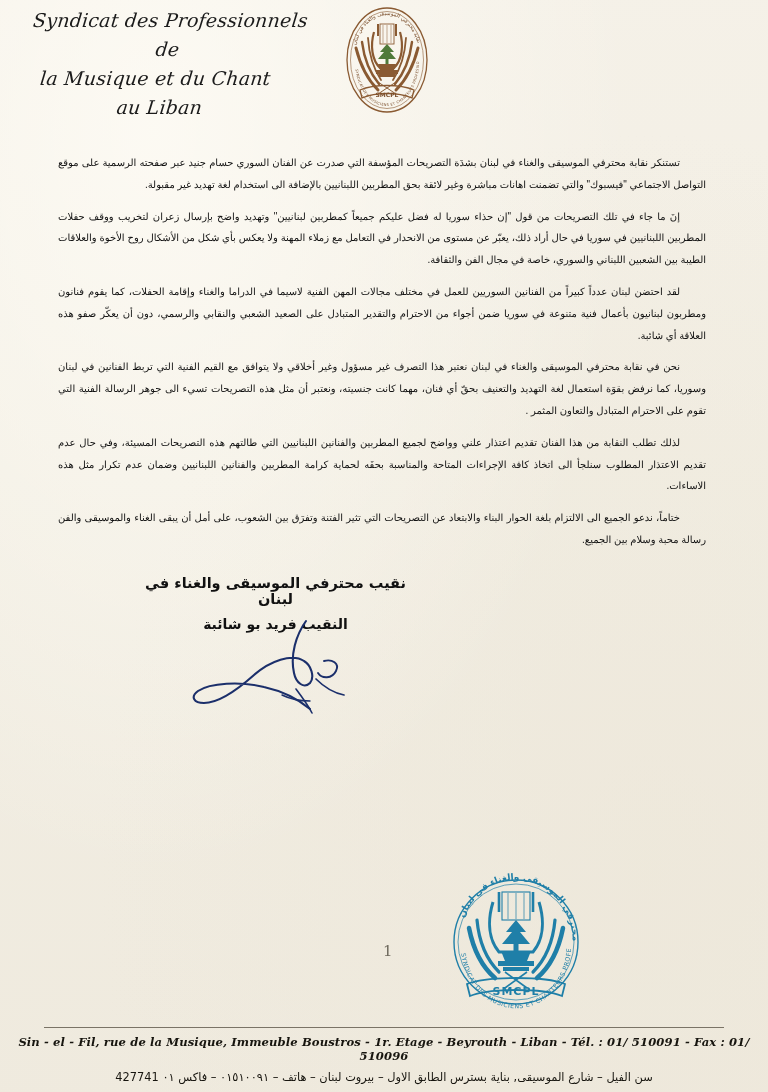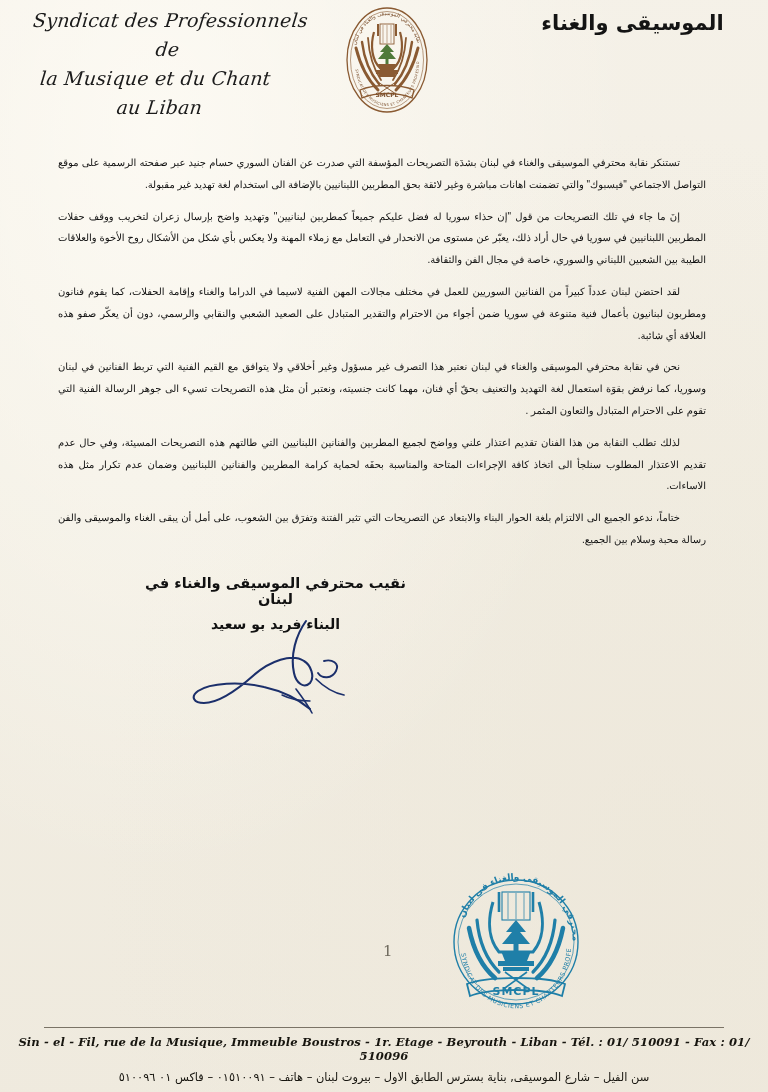--- a/index.html
+++ b/index.html
@@ -221,38 +221,37 @@
         <rect x="38" y="68" width="22" height="4" fill="#8a5a32"></rect>
         <rect x="41" y="72" width="16" height="3" fill="#8a5a32"></rect>
 
         <path d="M22 88 C36 82 62 82 76 88 L74 96 C60 90 38 90 24 96 Z" fill="none" stroke="#8a5a32" stroke-width="1.3"></path>
         <text x="49" y="95" text-anchor="middle" font-family="DejaVu Sans, sans-serif" font-size="6" font-weight="bold" fill="#7b4f2c">SMCPL</text>
         <path d="M40 80 L58 92 M58 80 L40 92" stroke="#8a5a32" stroke-width="1"></path>
       </svg>
     </div>
 
     <div class="lh-arabic">
-      <div>الموسيقى والغناء</div>
     </div>
   </div>
 
 
   <div class="body-wrap">
     <p>تستنكر نقابة محترفي الموسيقى والغناء في لبنان بشدَة التصريحات المؤسفة التي صدرت عن الفنان السوري حسام جنيد عبر صفحته الرسمية على موقع التواصل الاجتماعي "فيسبوك" والتي تضمنت اهانات مباشرة وغير لائقة بحق المطربين اللبنانيين بالإضافة الى استخدام لغة تهديد غير مقبولة.</p>
     <p>إنَ ما جاء في تلك التصريحات من قول "إن حذاء سوريا له فضل عليكم جميعاً كمطربين لبنانيين" وتهديد واضح بإرسال زعران لتخريب ووقف حفلات المطربين اللبنانيين في سوريا في حال أراد ذلك، يعبّر عن مستوى من الانحدار في التعامل مع زملاء المهنة ولا يعكس بأي شكل من الأشكال روح الأخوة والعلاقات الطيبة بين الشعبين اللبناني والسوري، خاصة في مجال الفن والثقافة.</p>
     <p>لقد احتضن لبنان عدداً كبيراً من الفنانين السوريين للعمل في مختلف مجالات المهن الفنية لاسيما في الدراما والغناء وإقامة الحفلات، كما يقوم فنانون ومطربون لبنانيون بأعمال فنية متنوعة في سوريا ضمن أجواء من الاحترام والتقدير المتبادل على الصعيد الشعبي والنقابي والرسمي، دون أن يعكّر صفو هذه العلاقة أي شائبة.</p>
     <p>نحن في نقابة محترفي الموسيقى والغناء في لبنان نعتبر هذا التصرف غير مسؤول وغير أخلاقي ولا يتوافق مع القيم الفنية التي تربط الفنانين في لبنان وسوريا، كما نرفض بقوَة استعمال لغة التهديد والتعنيف بحقّ أي فنان، مهما كانت جنسيته، ونعتبر أن مثل هذه التصريحات تسيء الى جوهر الرسالة الفنية التي تقوم على الاحترام المتبادل والتعاون المثمر .</p>
     <p>لذلك تطلب النقابة من هذا الفنان تقديم اعتذار علني وواضح لجميع المطربين والفنانين اللبنانيين التي طالتهم هذه التصريحات المسيئة، وفي حال عدم تقديم الاعتذار المطلوب سنلجأ الى اتخاذ كافة الإجراءات المتاحة والمناسبة بحقَه لحماية كرامة المطربين والفنانين اللبنانيين وضمان عدم تكرار مثل هذه الاساءات.</p>
     <p>ختاماً، ندعو الجميع الى الالتزام بلغة الحوار البناء والابتعاد عن التصريحات التي تثير الفتنة وتفرَق بين الشعوب، على أمل أن يبقى الغناء والموسيقى والفن رسالة محبة وسلام بين الجميع.</p>
   </div>
 
   <div class="sig-area">
     <div class="sig-block">
       <div class="role">نقيب محترفي الموسيقى والغناء في لبنان</div>
-      <div class="name">البناء فريد بو سعيد</div>
+      <div class="name">النقيب فريد بو شائبة</div>
     </div>
 
     <div class="sig-ink">
       <svg viewBox="0 0 230 98" width="230" height="98" aria-hidden="true">
         <g fill="none" stroke="#1b2f6b" stroke-linecap="round" stroke-linejoin="round">
           <path d="M128 4 C118 18 112 38 116 56 C118 66 126 72 132 66 C137 60 133 48 126 44
                    C114 36 92 44 76 58 C58 74 40 86 26 86 C16 86 12 80 20 74
                    C32 66 62 64 86 70 C104 74 120 82 132 92" stroke-width="2.1"></path>
           <path d="M146 44 C154 42 162 46 158 54 C154 62 144 62 140 56" stroke-width="1.9"></path>
           <path d="M138 62 C146 70 156 76 166 78" stroke-width="1.7"></path>
@@ -301,16 +300,16 @@
       <path d="M62 100 L84 116 M84 100 L62 116" stroke="#1f7fa8" stroke-width="1.6"></path>
 
       <path d="M24 112 C44 104 102 104 122 112 L119 124 C100 116 46 116 27 124 Z" fill="none" stroke="#1f7fa8" stroke-width="1.8"></path>
       <text x="73" y="123" text-anchor="middle" font-family="DejaVu Sans, sans-serif" font-size="11" font-weight="bold" fill="#1f7fa8" letter-spacing="1">SMCPL</text>
     </svg>
   </div>
 
   <div class="footer">
     <hr>
     <div class="foot-fr">Sin - el - Fil, rue de la Musique, Immeuble Boustros - 1r. Etage -  Beyrouth - Liban -  Tél. : 01/ 510091 - Fax : 01/ 510096</div>
-    <div class="foot-ar">سن الفيل – شارع الموسيقى, بناية بسترس الطابق الاول – بيروت لبنان – هاتف – ٠١٥١٠٠٩١ – فاكس  ٠١ ٥١٠٠٩٦</div>
+    <div class="foot-ar">سن الفيل – شارع الموسيقى, بناية بسترس الطابق الاول – بيروت لبنان – هاتف – ٠١٥١٠٠٩١ – فاكس  ٠١ 427741</div>
   </div>
 
 </div>
 
 </body></html>

